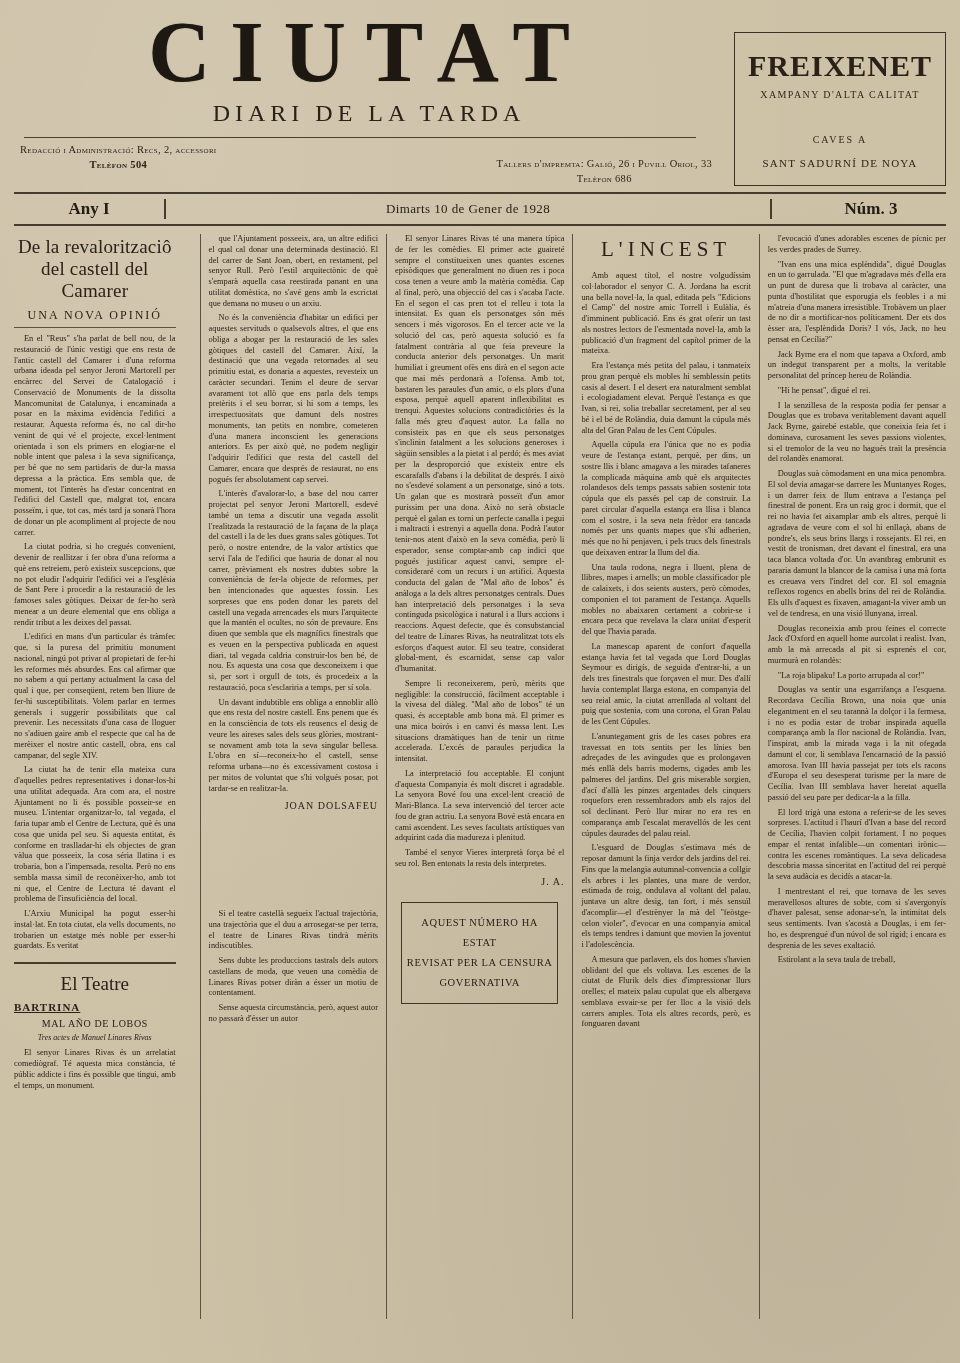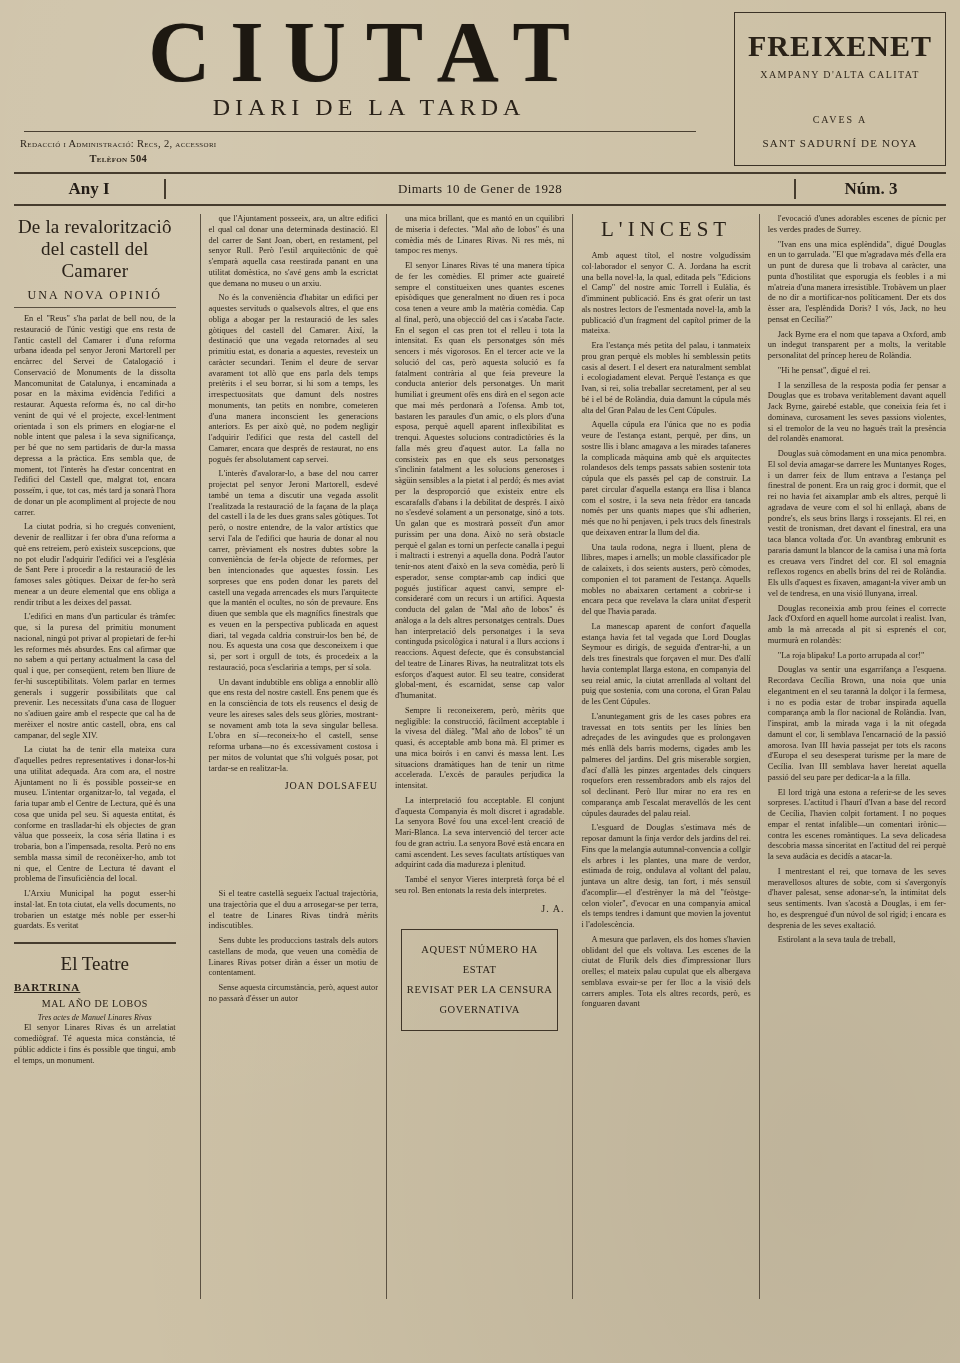--- a/index.html
+++ b/index.html
@@ -34,20 +34,21 @@
     font-weight:700;
     line-height:0.95;
     margin:4px 0 0 0;
     color:#1d1811;
     text-shadow:0 0 1px rgba(0,0,0,0.3);
   }
   .mast-sub{
     text-align:center;
     font-size:24px;
     letter-spacing:5px;
+    margin-top:6px;
     color:#2a2219;
   }
   .mast-rule{
     border-top:1.5px solid #4a4032;
     margin:10px 28px 4px 10px;
   }
   .mast-info{
     display:flex;justify-content:space-between;
     font-size:10.5px;
     letter-spacing:0.3px;
@@ -98,21 +99,21 @@
     margin-top:6px;
     border-top:2px solid #463c2e;
     border-bottom:2px solid #463c2e;
     height:30px;
     display:flex;align-items:center;
     font-size:17px;
     position:relative;
   }
   .issue-year{width:150px;text-align:center;border-right:2px solid #463c2e;}
   .issue-date{flex:1;text-align:center;}
-  .issue-num{width:150px;text-align:center;border-left:2px solid #463c2e;}
+  .issue-num{width:150px;text-align:center;border-left:2px solid #463c2e;padding-left:24px;}
   .issue-bar .issue-year,.issue-bar .issue-num{font-weight:700;}
   .issue-date{font-weight:400;font-size:13px;letter-spacing:0.4px;}
   
   .content{
     display:flex;
     margin-top:8px;
     height:1085px;
   }
   .col{
     box-sizing:border-box;
@@ -189,37 +190,42 @@
   .teatre-play{
     font-size:10px;
     letter-spacing:0.6px;
     text-align:center;
     margin:4px 0 2px 0;
   }
   .teatre-credit{
     font-size:8px;
     text-align:center;
     font-style:italic;
+    margin-bottom:5px;
   }
 </style>
 </head>
 <body>
 
 <div class="page">
 
   <div class="masthead">
     <div class="mast-left">
       <div class="mast-title">CIUTAT</div>
       <div class="mast-sub">DIARI DE LA TARDA</div>
       <div class="mast-rule"></div>
       <div class="mast-info">
         <div class="left">
           <div class="smallcaps">Redacció i Administració: Recs, 2, accessori</div>
           <div class="smallcaps" style="text-align:center;font-weight:bold;">Telèfon 504</div>
         </div>
+        <div class="right">
+          <div class="smallcaps">Tallers d'impremta: Galió, 26 i Puvill Oriol, 33</div>
+          <div class="smallcaps" style="text-align:center;">Telèfon 686</div>
+        </div>
       </div>
     </div>
     <div class="ad-box">
       <div class="ad-brand">FREIXENET</div>
       <div class="ad-tag">XAMPANY D'ALTA CALITAT</div>
       <div class="ad-caves">CAVES A</div>
       <div class="ad-place">SANT SADURNÍ DE NOYA</div>
     </div>
   </div>
 
@@ -255,21 +261,20 @@
       <p>L'interès d'avalorar-lo, a base del nou carrer projectat pel senyor Jeroni Martorell, esdevé també un tema a discutir una vegada assolit l'realitzada la restauració de la façana de la plaça del castell i la de les dues grans sales gòtiques. Tot però, o nostre entendre, de la valor artístics que servi l'ala de l'edifici que hauria de donar al nou carrer, prèviament els nostres dubtes sobre la conveniència de fer-la objecte de reformes, per ben intencionades que aquestes fossin. Les sorpreses que ens poden donar les parets del castell una vegada arrencades els murs l'arquitecte que la mantén el ocultes, no són de prevaure. Ens diuen que sembla que els magnífics finestrals que es veuen en la perspectiva publicada en aquest diari, tal vegada caldria construir-los ben bé, de nou. Es aquesta una cosa que desconeixem i que si, per sort i orgull de tots, és procedeix a la restauració, poca s'esclariria a temps, per sí sola.</p>
       <p>Un davant indubtible ens obliga a ennoblir allò que ens resta del nostre castell. Ens penem que és en la consciència de tots els reusencs el desig de veure les aireses sales dels seus glòries, mostrant-se novament amb tota la seva singular bellesa. L'obra en sí—reconeix-ho el castell, sense reforma urbana—no és excessivament costosa i per mitos de voluntat que s'hi volgués posar, pot tardar-se en realitzar-la.</p>
       <div class="byline">JOAN DOLSAFEU</div>
       <div style="height:96px;"></div>
       <p>Si el teatre castellà segueix l'actual trajectòria, una trajectòria que el duu a arrosegar-se per terra, el teatre de Linares Rivas tindrà mèrits indiscutibles.</p>
       <p>Sens dubte les produccions tastrals dels autors castellans de moda, que veuen una comèdia de Linares Rivas potser diràn a ésser un motiu de contentament.</p>
       <p>Sense aquesta circumstància, però, aquest autor no passarà d'ésser un autor</p>
     </div>
 
     <div class="col c3">
-      <p>una mica brillant, que es mantó en un cquilibri de miseria i defectes. "Mal año de lobos" és una comèdia més de Linares Rivas. Ni res més, ni tampoc res menys.</p>
       <p>El senyor Linares Rivas té una manera típica de fer les comèdies. El primer acte guaireté sempre el constitueixen unes quantes escenes episòdiques que generalment no diuen res i poca cosa tenen a veure amb la matèria comèdia. Cap al final, però, una objecció del cas i s'acaba l'acte. En el segon el cas pren tot el relleu i tota la intensitat. Es quan els personatges són més sencers i més vigorosos. En el tercer acte ve la solució del cas, però aquesta solució es fa fatalment contrària al que feia preveure la conducta anterior dels personatges. Un marit humiliat i greument ofès ens dirà en el segon acte que mai més perdonarà a l'ofensa. Amb tot, bastaren les paraules d'un amic, o els plors d'una esposa, perquè aquell aparent inflexibilitat es trenqui. Aquestes solucions contradictòries és la falla més greu d'aquest autor. La falla no consisteix pas en que els seus personatges s'inclinin fatalment a les solucions generoses i sàgüin sensibles a la pietat i al perdó; és mes aviat per la desproporció que existeix entre els escarafalls d'abans i la debilitat de després. I això no s'esdevé solament a un personatge, sinó a tots. Un galan que es mostrarà posseït d'un amor purissim per una dona. Això no serà obstacle perquè el galan es torni un perfecte canalla i pegui i maltracti i estrenyi a aquella dona. Podrà l'autor tenir-nos atent d'això en la seva comèdia, però li esperador, sense comptar-amb cap indici que pogués justificar aquest canvi, sempre el-consideraré com un recurs i un artifici. Aquesta conducta del galan de "Mal año de lobos" és anàloga a la dels altres personatges centrals. Dues han interpretació dels personatges i la seva continguda psicològica i natural i a llurs accions i reaccions. Aquest defecte, que és consubstancial del teatre de Linares Rivas, ha neutralitzat tots els esforços d'aquest autor. El seu teatre, considerat global-ment, és escarnidat, sense cap valor d'humanitat.</p>
       <p>Sempre li reconeixerem, però, mèrits que negligible: la construcció, fàcilment acceptable i la vivesa del diàleg. "Mal año de lobos" té un quasi, és acceptable amb bona mà. El primer es una mica boirós i en canvi és massa lent. Les situacions dramàtiques han de tenir un ritme accelerada. L'excés de paraules perjudica la intensitat.</p>
       <p>La interpretació fou acceptable. El conjunt d'aquesta Companyia és molt discret i agradable. La senyora Bové fou una excel·lent creació de Mari-Blanca. La seva intervenció del tercer acte fou de gran actriu. La senyora Bové està encara en cami ascendent. Les seves facultats artístiques van adquirint cada dia madureza i plenitud.</p>
       <p>També el senyor Vieres interpretà força bé el seu rol. Ben entonats la resta dels interpretes.</p>
       <div class="byline">J. A.</div>
       <div class="censor">
         <div>AQUEST NÚMERO HA ESTAT</div>
         <div>REVISAT PER LA CENSURA</div>
         <div>GOVERNATIVA</div>
       </div>

